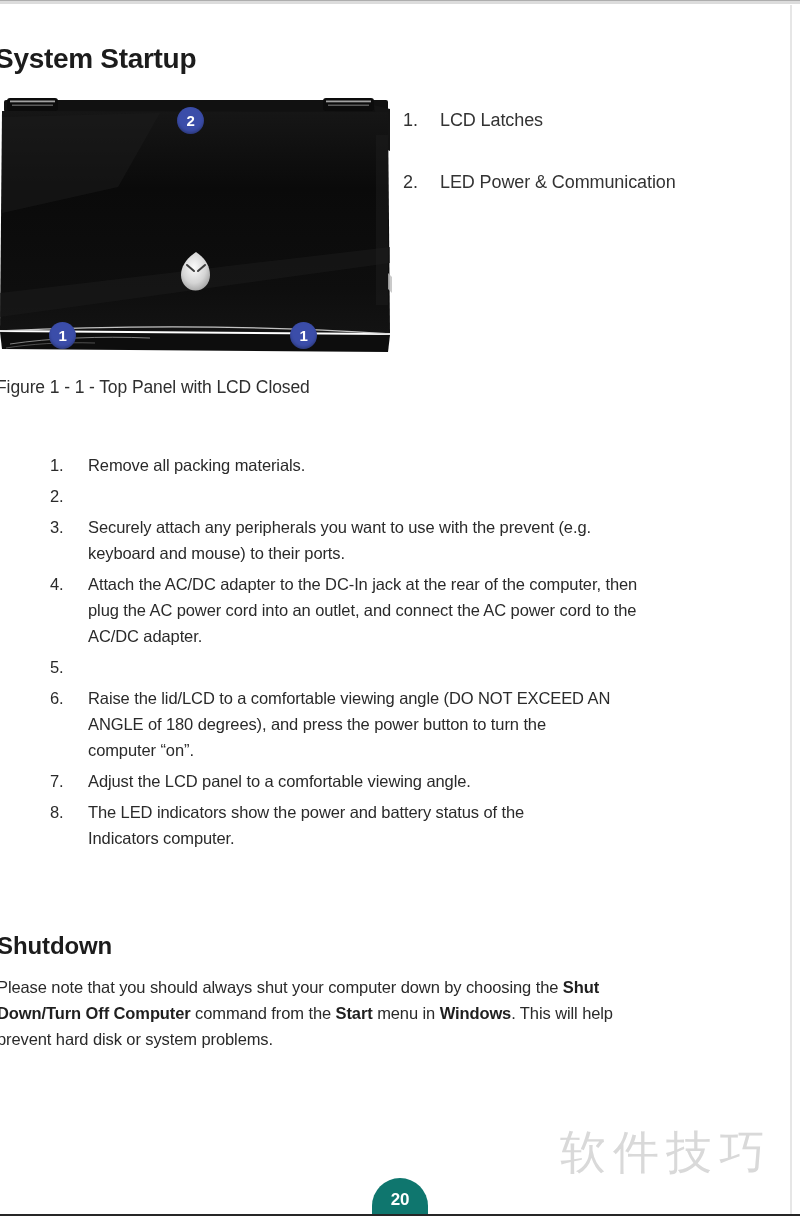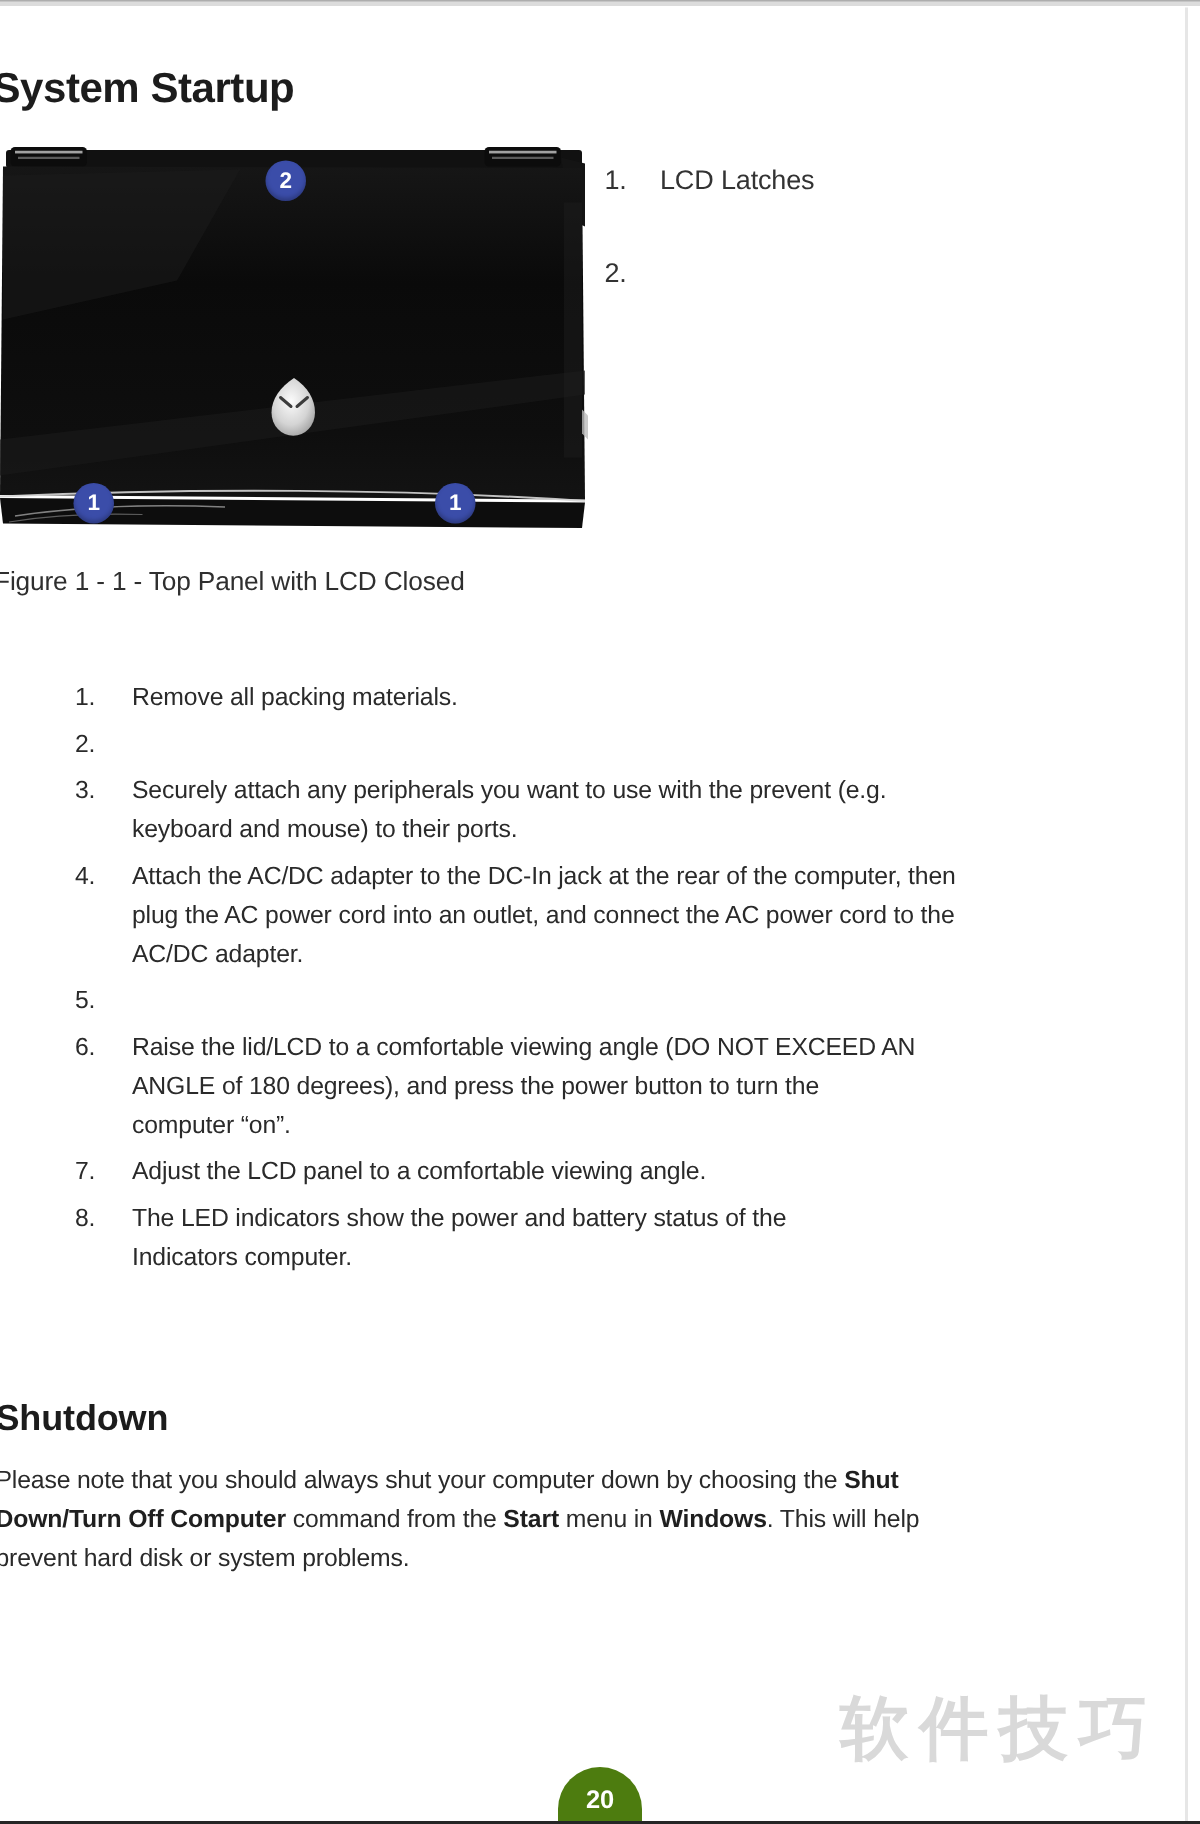--- a/index.html
+++ b/index.html
@@ -69,26 +69,25 @@
   .shutdown-para {
     position: absolute; top: 974px; left: -3px; width: 770px;
     font-size: 16.5px; line-height: 26px; white-space: pre-line; color: #2a2a2a;
   }
   .shutdown-para b { font-weight: bold; color: #1f1f1f; }
   
   .watermark {
     position: absolute; top: 1122px; left: 560px;
     font-size: 46px; color: #d9d9d9; letter-spacing: 7px;
     white-space: nowrap;
-    font-weight: bold;
   }
   .page-badge {
     position: absolute; bottom: 0; left: 50%; transform: translateX(-50%);
     width: 56px; height: 38px;
-    background: #4d7c0f; border-radius: 28px 28px 0 0;
+    background: #0f766e; border-radius: 28px 28px 0 0;
     color: #ffffff; font-size: 17px; font-weight: bold;
     display: flex; align-items: flex-end; justify-content: center;
     padding-bottom: 6px; box-sizing: border-box;
     z-index: 2;
   }
 </style>
 </head>
 <body>
 
 <div class="top-bar"></div>
@@ -146,20 +145,21 @@
   <div class="callout callout-right" style="background: rgb(59, 77, 169);">1</div>
 </div>
 
 <div class="legend">
   <div class="legend-item">
     <span class="num">1.</span>
     <span class="label">LCD Latches</span>
   </div>
   <div class="legend-item">
     <span class="num">2.</span>
+    <span class="label">LED Power &amp; Communication</span>
   </div>
 </div>
 
 <div class="figure-caption">Figure 1 - 1 - Top Panel with LCD Closed</div>
 
 <div class="steps">
   <div class="step">
     <span class="num">1.</span>
     <span class="txt">Remove all packing materials.</span>
   </div>

